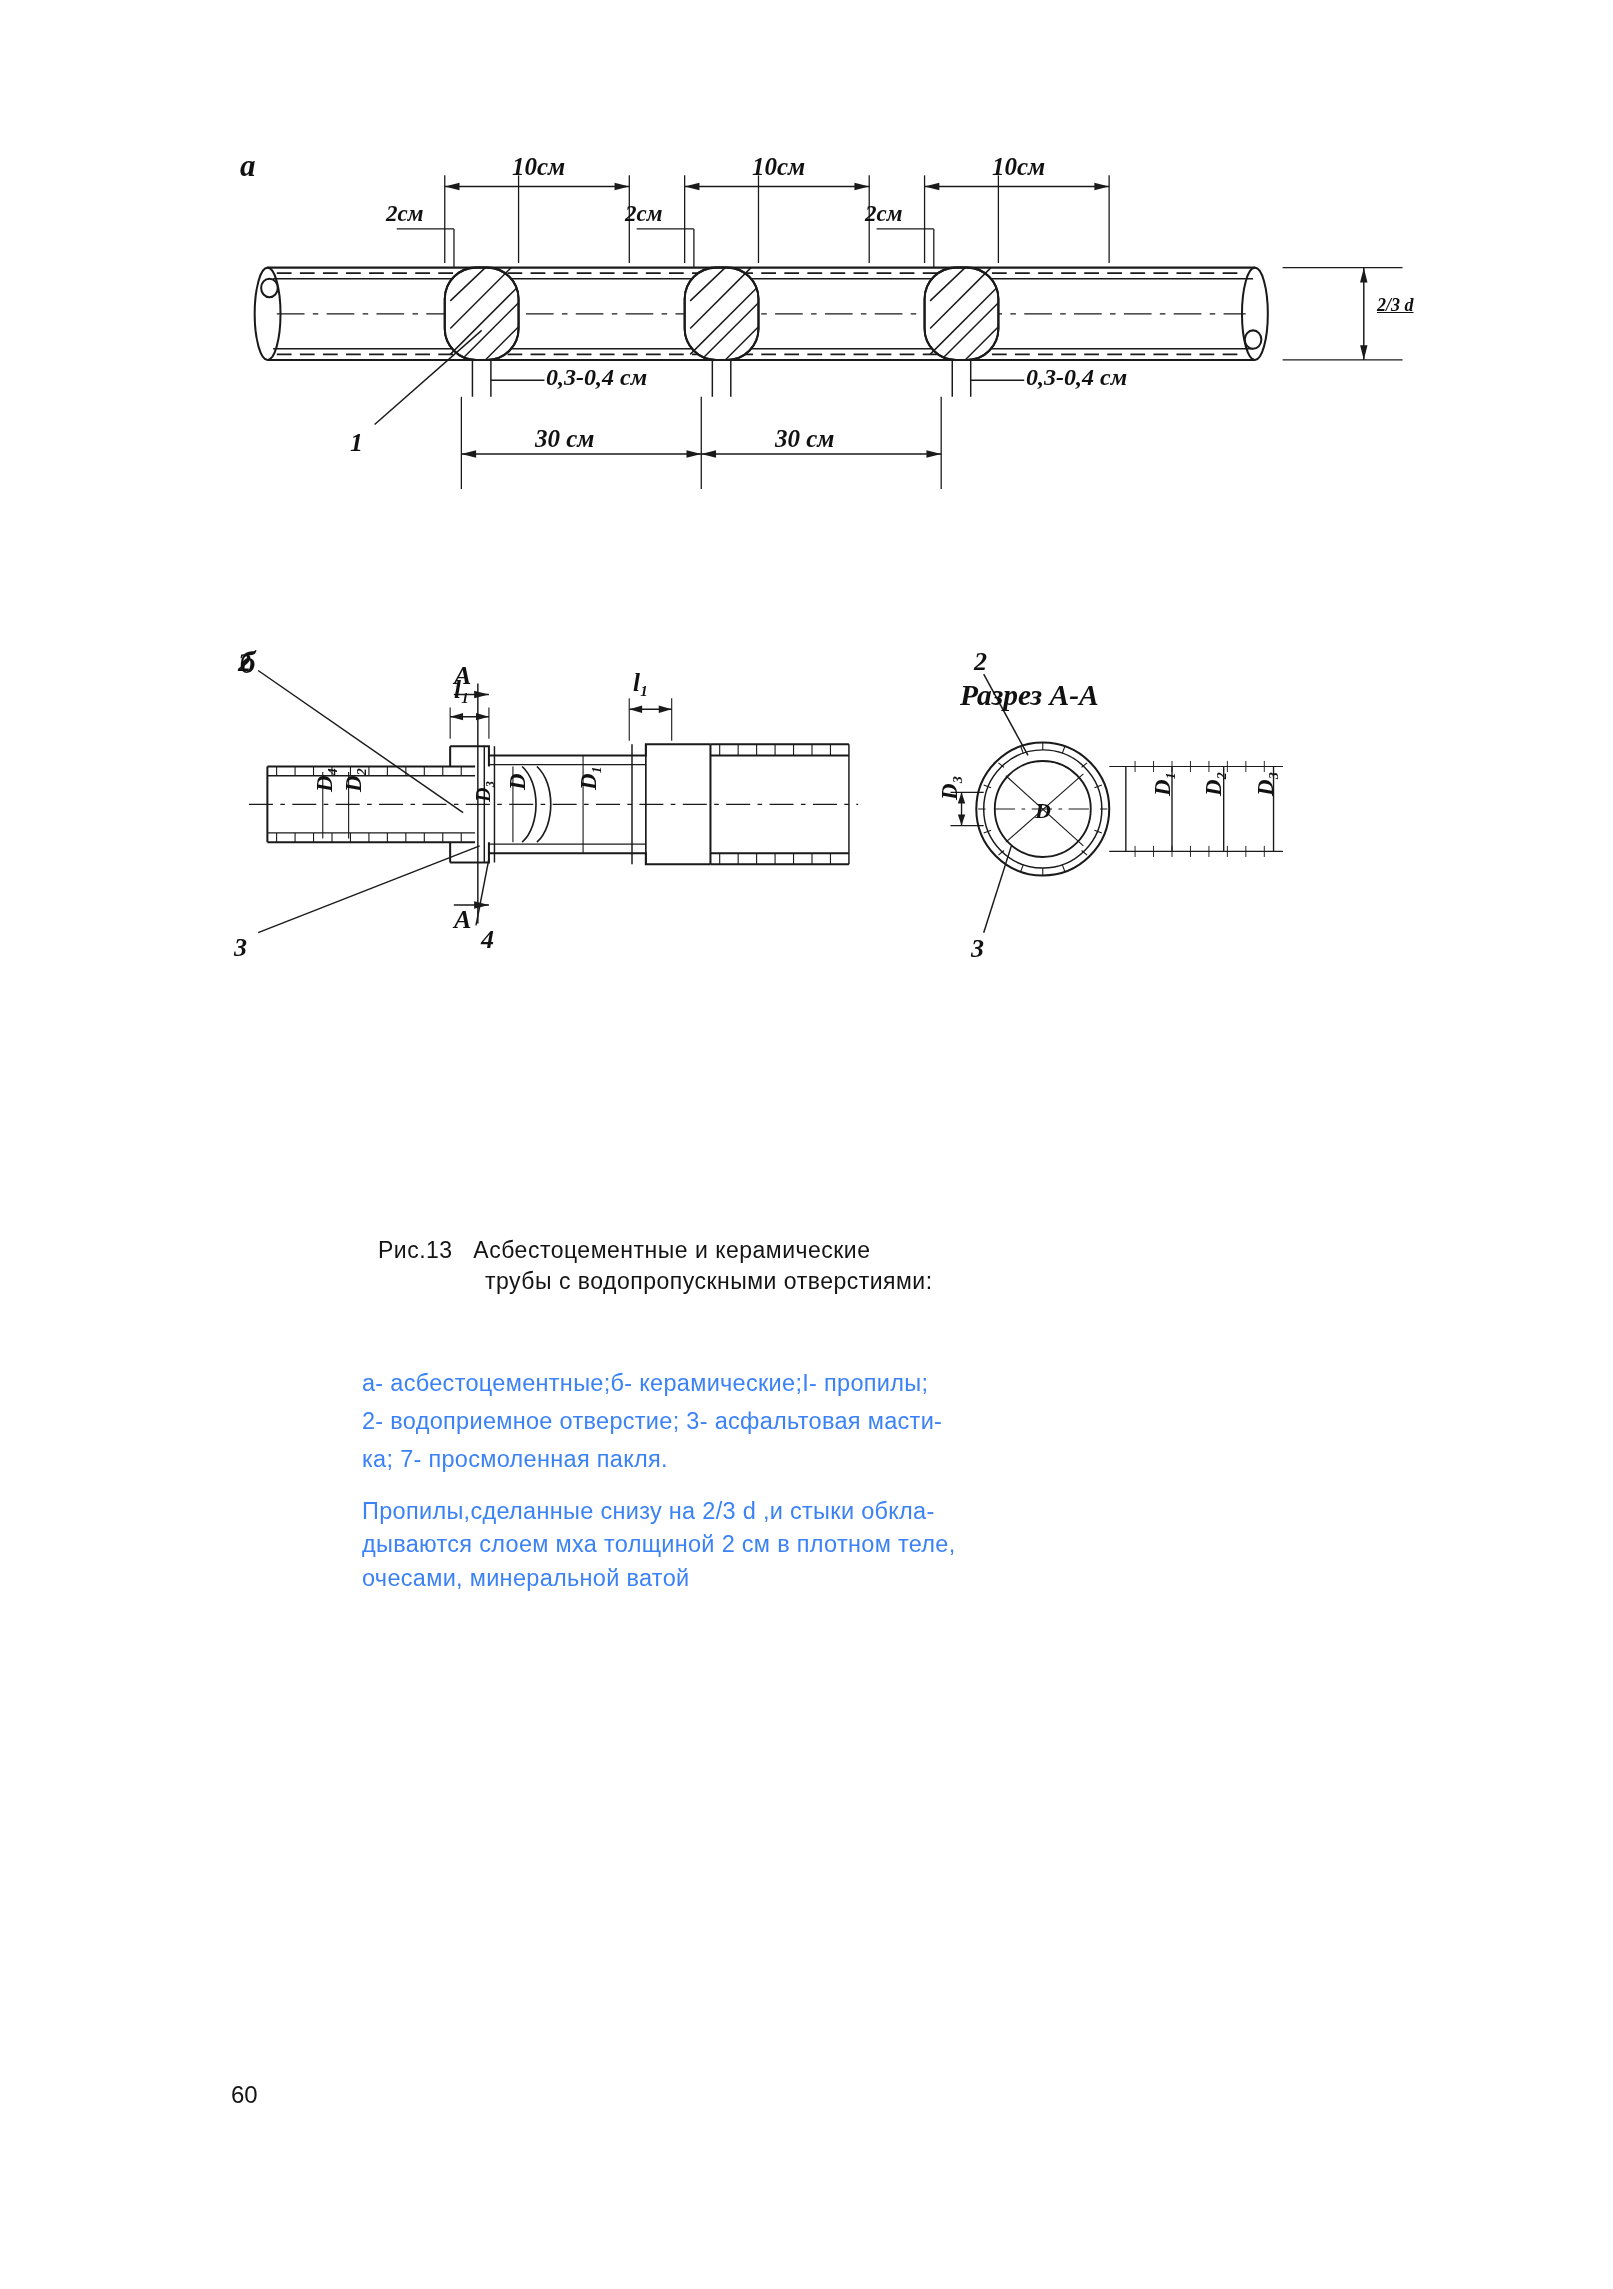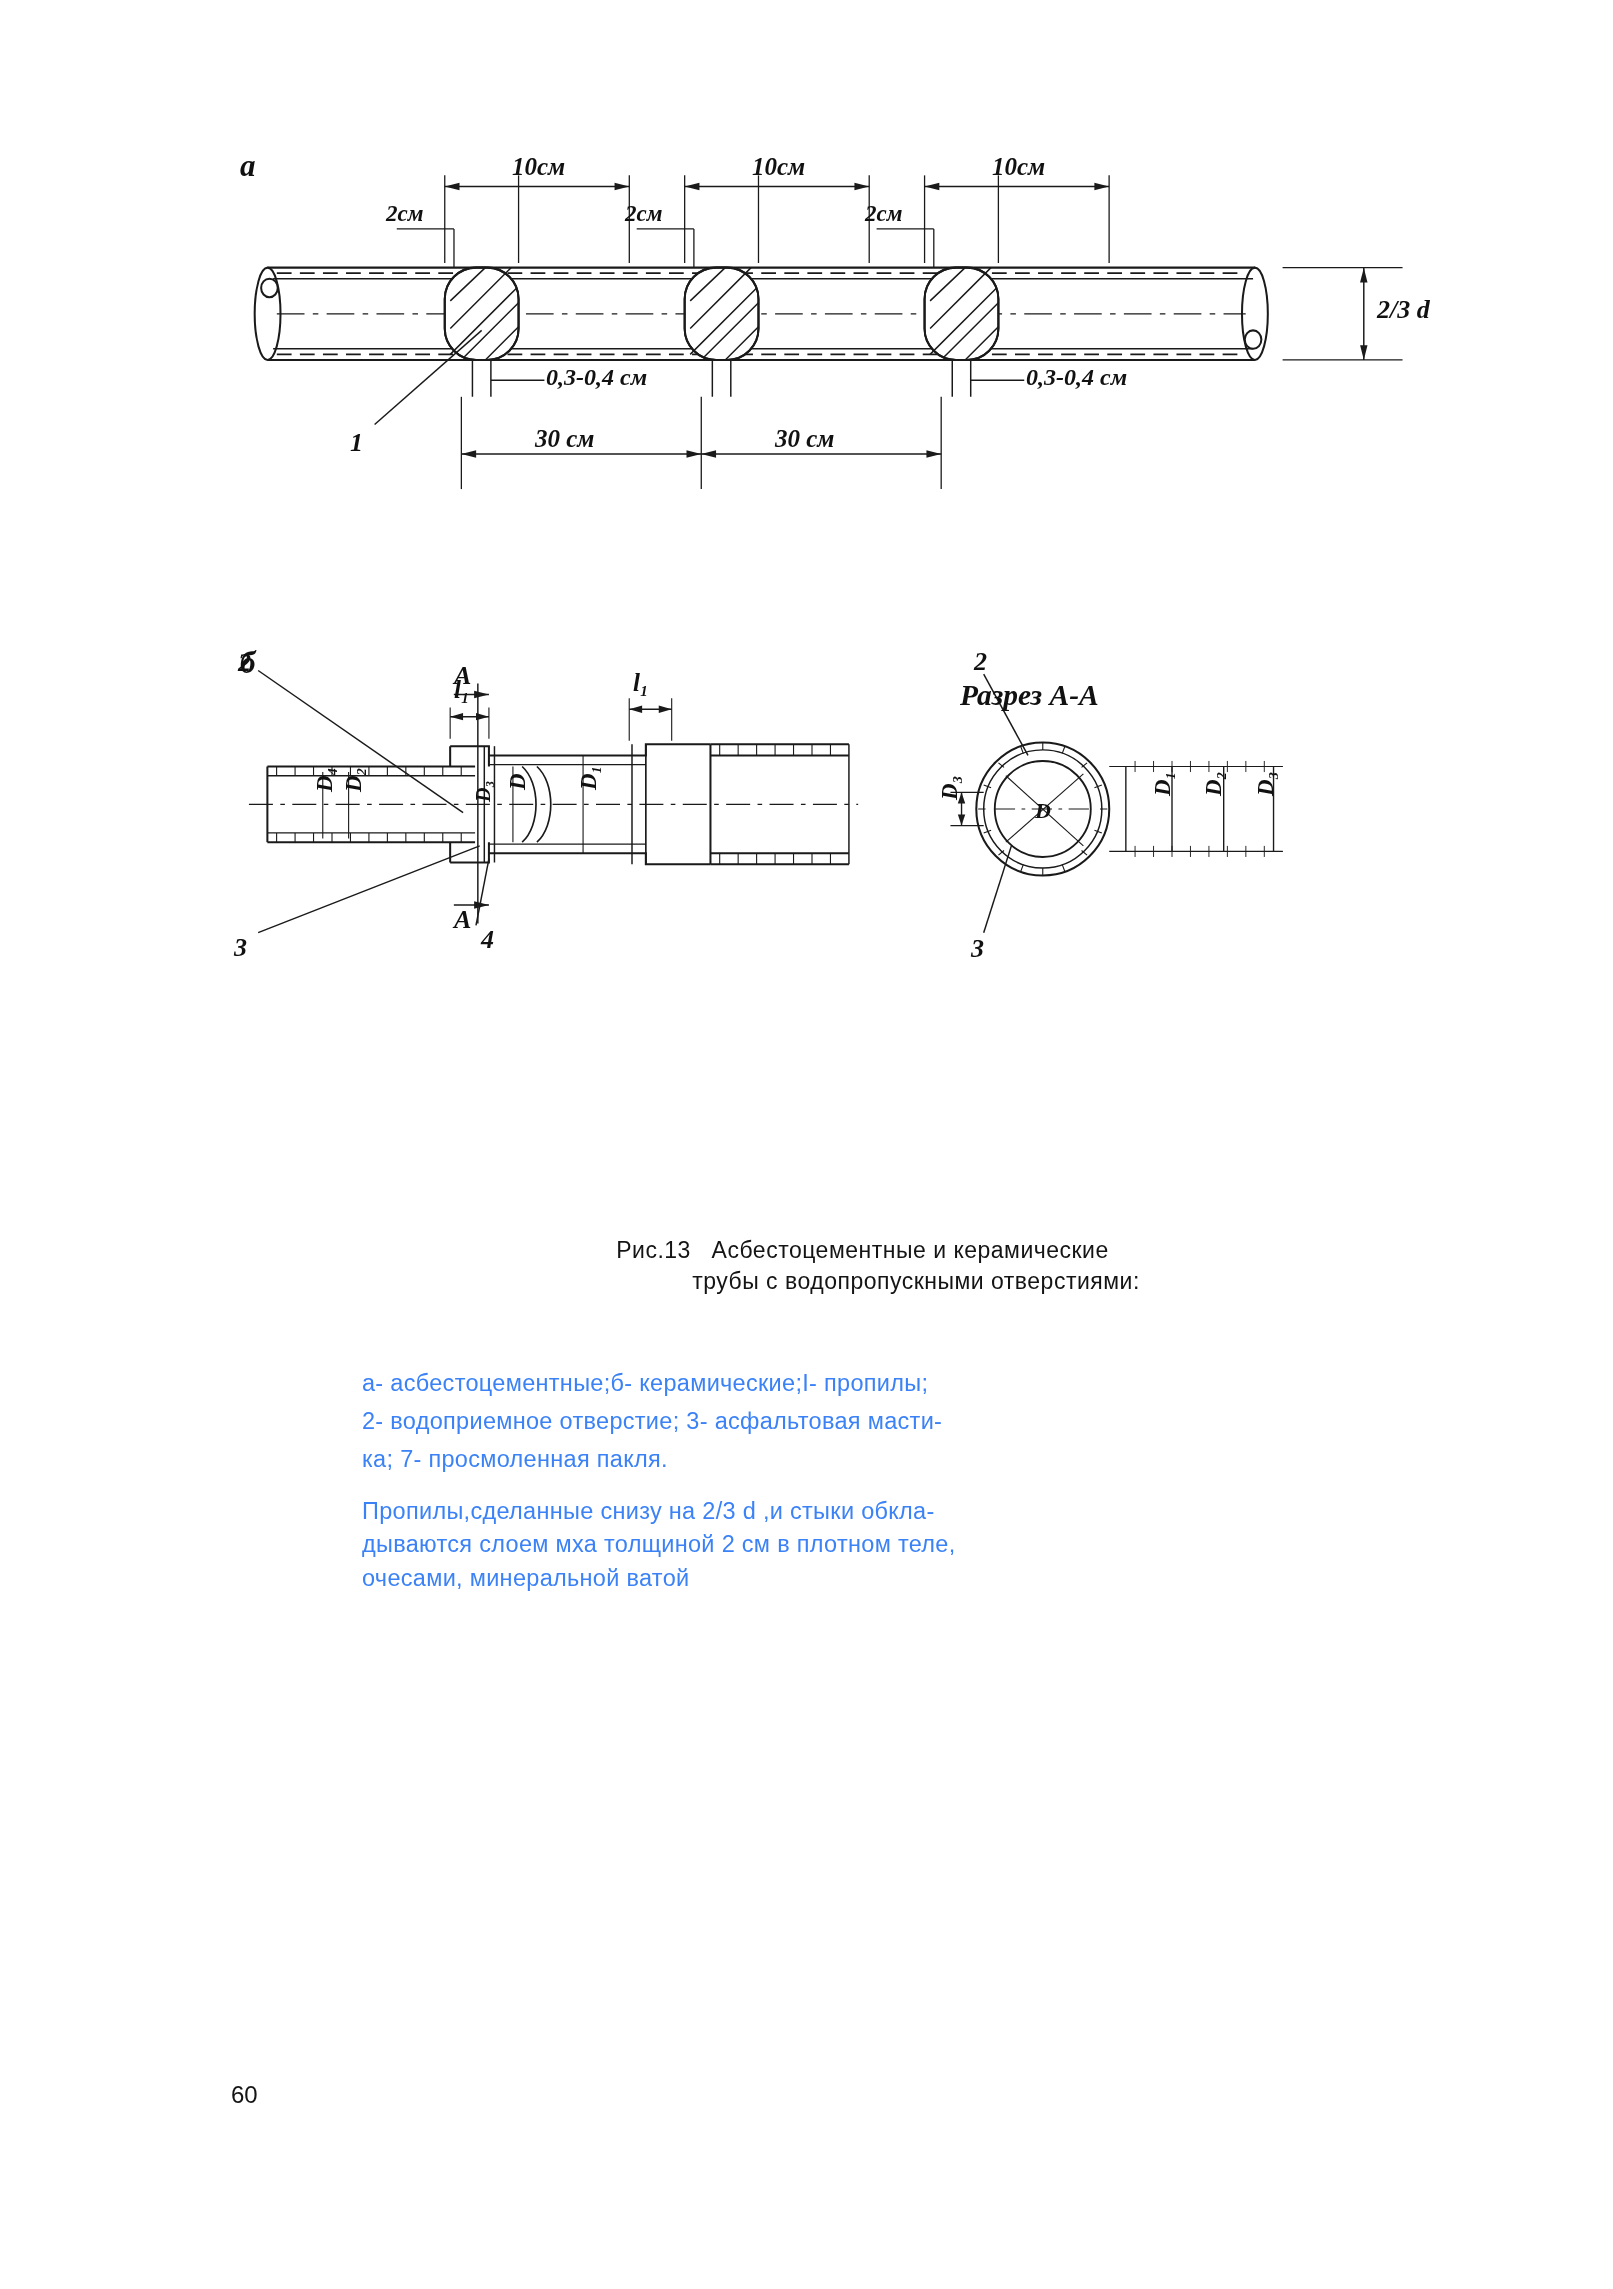--- a/index.html
+++ b/index.html
@@ -129,21 +129,21 @@
     <span class="lbl" style="left:174px;top:81px;font-size:23px;">2см</span>
     <span class="lbl" style="left:413px;top:81px;font-size:23px;">2см</span>
     <span class="lbl" style="left:653px;top:81px;font-size:23px;">2см</span>
 
     <span class="lbl" style="left:334px;top:244px;font-size:24px;">0,3-0,4 см</span>
     <span class="lbl" style="left:814px;top:244px;font-size:24px;">0,3-0,4 см</span>
 
     <span class="lbl" style="left:323px;top:305px;font-size:25px;">30 см</span>
     <span class="lbl" style="left:563px;top:305px;font-size:25px;">30 см</span>
 
-    <span class="lbl" style="left:1165px;top:175px;font-size:26px;">2/3 d</span>
+    <span class="lbl" style="left:1165px;top:175px;font-size:18px;text-decoration:underline;">2/3 d</span>
 
     <span class="lbl" style="left:138px;top:308px;font-size:26px;">1</span>
   </div>
 
   <div id="fig-b">
     <span class="partlabel" style="left:28px;top:16.6px;">б</span>
 
     <svg width="1200" height="517" viewBox="0 0 1300 560">
       <g stroke="#1a1a1a" fill="none" stroke-width="2.2">
 
@@ -262,21 +262,21 @@
     <span class="lbl" style="left:762px;top:18.5px;font-size:26px;">2</span>
     <span class="lbl" style="left:759px;top:306px;font-size:26px;">3</span>
 
     <span class="lbl" style="left:823px;top:170px;font-size:22px;">D</span>
     <span class="lbl" style="left:938px;top:168px;font-size:23px;transform:rotate(-90deg);transform-origin:left top;">D₁</span>
     <span class="lbl" style="left:989px;top:168px;font-size:23px;transform:rotate(-90deg);transform-origin:left top;">D₂</span>
     <span class="lbl" style="left:1041px;top:168px;font-size:23px;transform:rotate(-90deg);transform-origin:left top;">D₃</span>
     <span class="lbl" style="left:725px;top:172px;font-size:23px;transform:rotate(-90deg);transform-origin:left top;">D₃</span>
   </div>
 
-  <div class="caption" style="left:378px;top:1237px;width:969px;text-align:center;">
+  <div class="caption" style="left:378px;top:1237px;width:969px;">
     <div class="cap-line" style="margin-bottom:3.7px;">Рис.13   Асбестоцементные и керамические</div>
     <div class="cap-line" style="margin-left:107px;">трубы с водопропускными отверстиями:</div>
   </div>
 
   <div class="caption" style="left:362px;top:1364px;width:1015px;line-height:1.62;">
     <div class="body-line">а- асбестоцементные;б- керамические;I- пропилы;</div>
     <div class="body-line">2- водоприемное отверстие; 3- асфальтовая масти-</div>
     <div class="body-line">ка; 7- просмоленная пакля.</div>
   </div>
 

